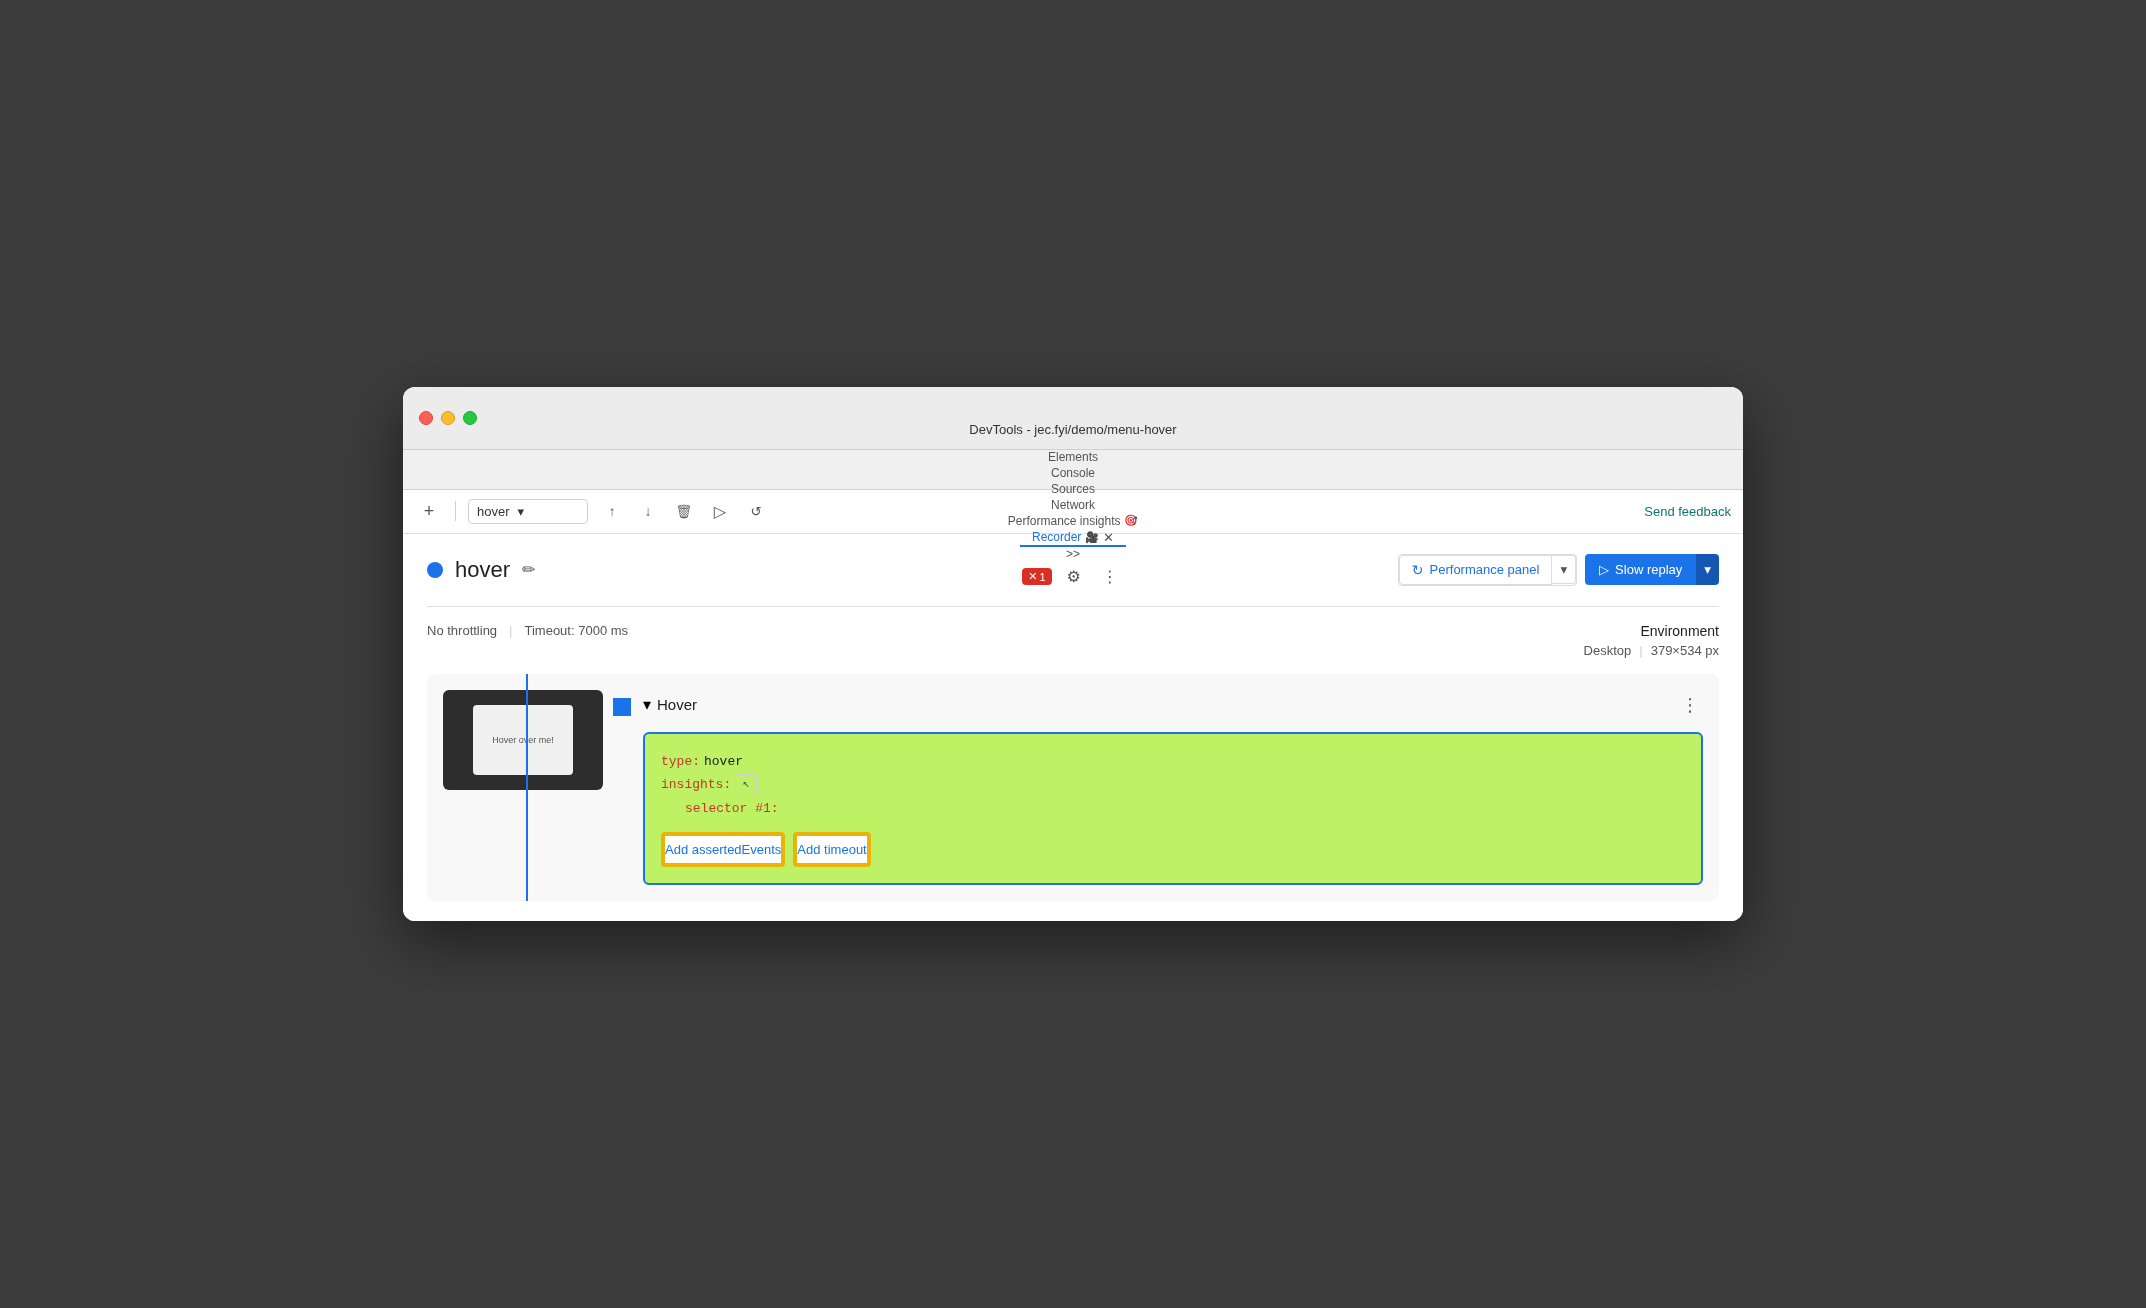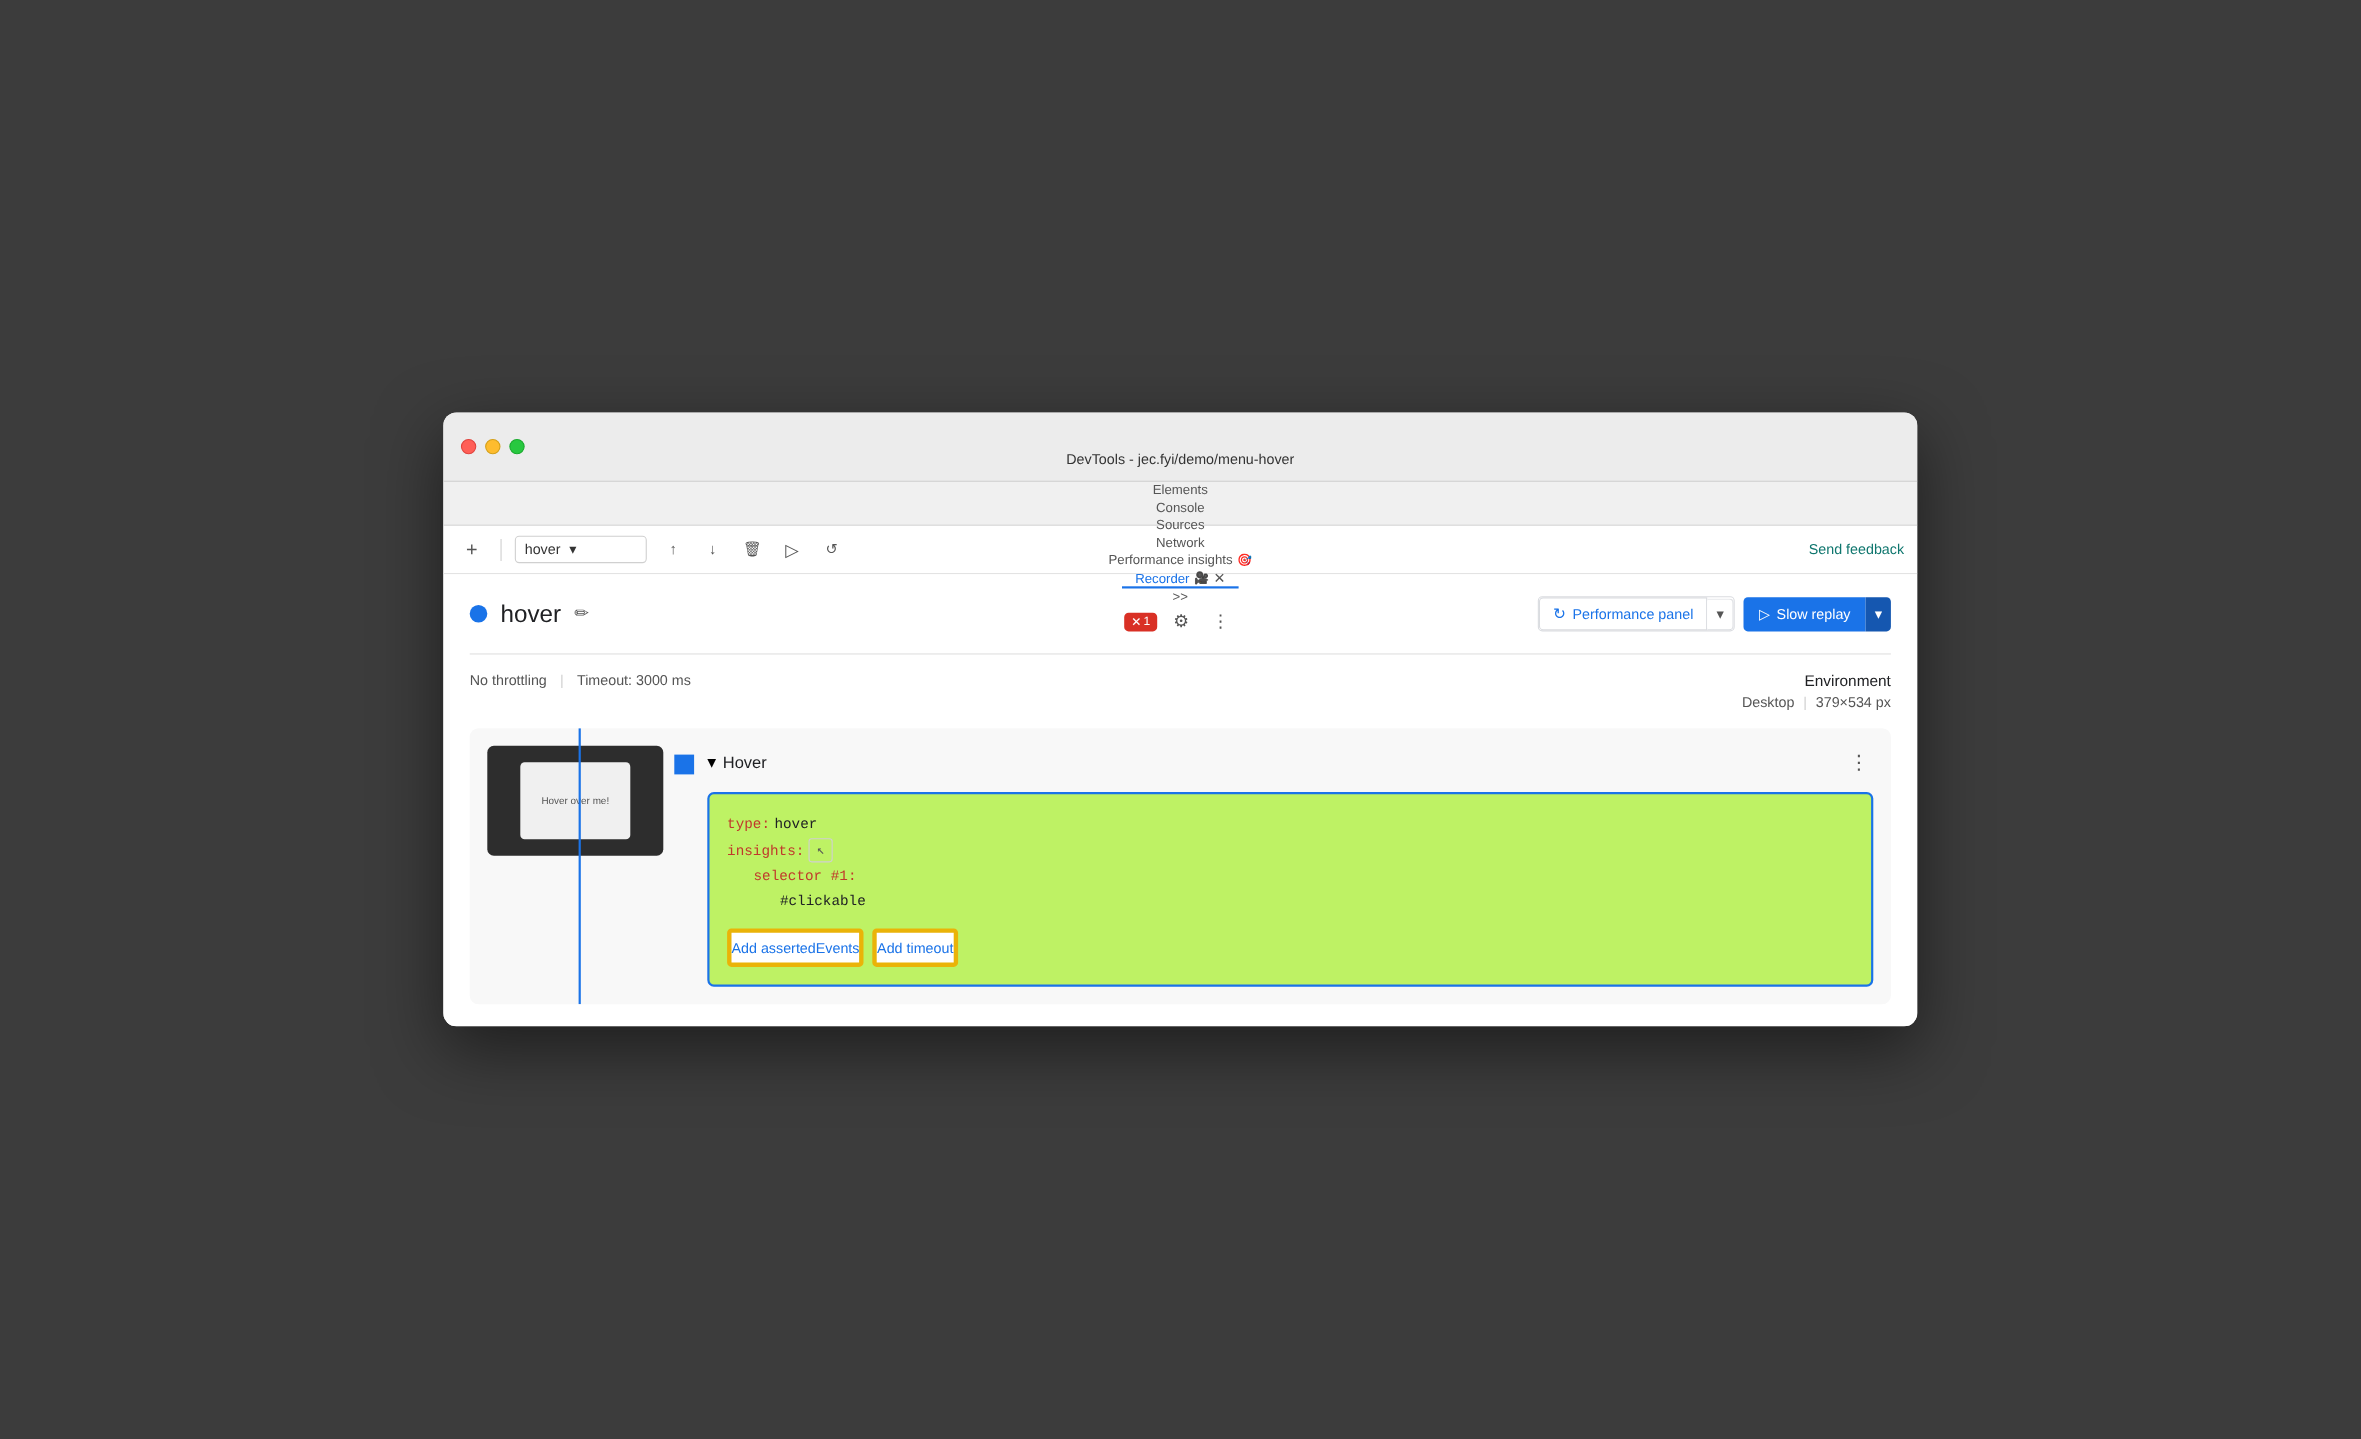--- a/index.html
+++ b/index.html
@@ -542,21 +542,21 @@
       </div>
     </div>
 
     <hr class="divider">
 
     <div class="settings-section">
       <div class="settings-left">
         <div class="settings-meta">
           <span class="settings-meta-item">No throttling</span>
           <span class="settings-meta-divider">|</span>
-          <span class="settings-meta-item">Timeout: 3000 ms</span>
+          <span class="settings-meta-item">Timeout: 7000 ms</span>
         </div>
       </div>
       <div class="settings-right">
         <div class="env-label">Environment</div>
         <div class="env-meta">
           <span>Desktop</span>
           <span class="env-meta-divider">|</span>
           <span>379×534 px</span>
         </div>
       </div>
@@ -592,23 +592,20 @@
             <span class="code-key">type:</span>
             <span class="code-val">hover</span>
           </div>
           <div class="code-line">
             <span class="code-key">insights:</span>
             <span class="selector-icon">↖</span>
           </div>
           <div class="code-line code-indent">
             <span class="code-key">selector #1:</span>
           </div>
-          <div class="code-line code-indent2">
-            <span class="code-val">#clickable</span>
-          </div>
           <div class="action-buttons">
             <button class="action-btn">Add assertedEvents</button>
             <button class="action-btn">Add timeout</button>
           </div>
         </div>
       </div>
     </div>
   </div>
 </div>
 

